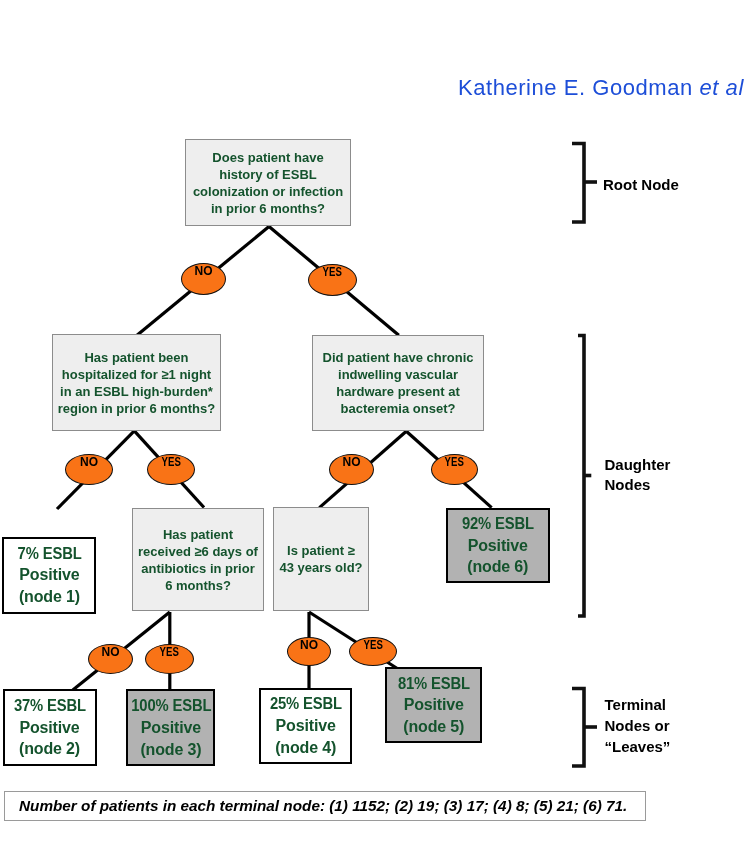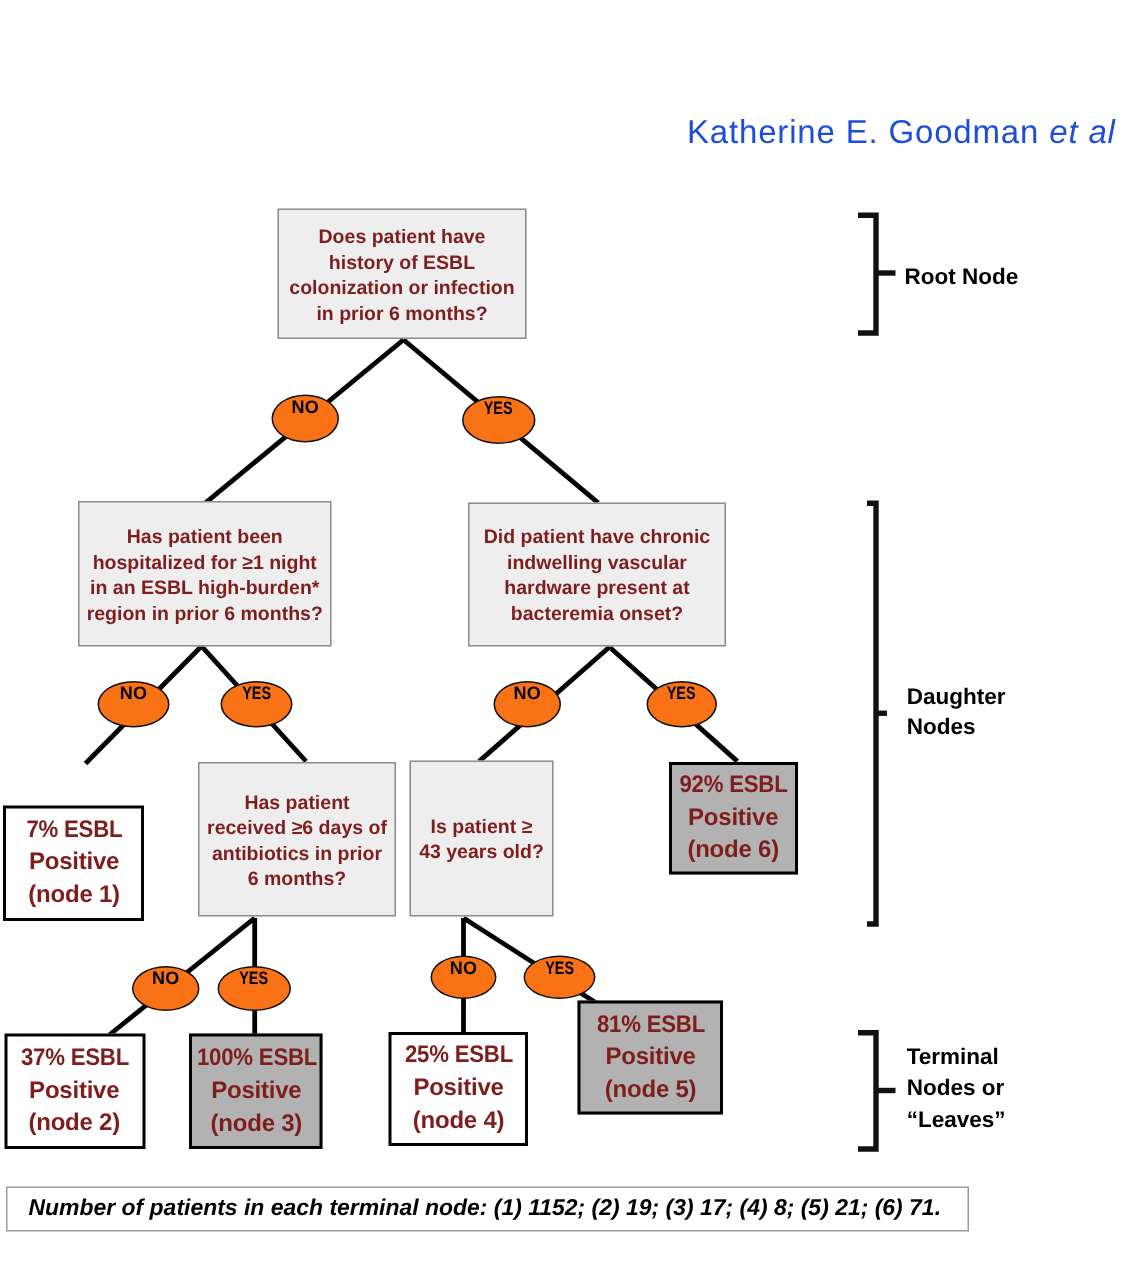--- a/index.html
+++ b/index.html
@@ -1,21 +1,21 @@
 <!DOCTYPE html>
 <html><head>
 <meta charset="utf-8">
 <title>ESBL Decision Tree</title>
 <style>
   html,body{margin:0;padding:0;background:#ffffff;}
   body{width:753px;height:842px;overflow:hidden;font-family:"Liberation Sans",sans-serif;}
   #page{position:relative;width:753px;height:842px;background:#fff;}
   .credit{position:absolute;font-family:Liberation Sans, sans-serif;font-size:22px;color:#1d4ed8;white-space:nowrap;letter-spacing:0.55px;}
   .credit i{font-style:italic;}
-  .node{position:absolute;box-sizing:border-box;display:flex;align-items:center;justify-content:center;text-align:center;font-weight:bold;color:#7f1d1d;}
+  .node{position:absolute;box-sizing:border-box;display:flex;align-items:center;justify-content:center;text-align:center;font-weight:bold;color:#14532d;}
   .qnode{background:#eeeeee;border:1px solid #8c8c8c;font-size:13px;line-height:17px;}
   .leaf{background:#ffffff;border:2.7px solid #000;font-size:16px;line-height:21.8px;text-align:center;justify-content:center;letter-spacing:-0.15px;}
   .leaf > div{display:block;width:100%;text-align:center;}
   .leaf > div > div:first-child > span{display:inline-block;transform:scaleX(0.925);transform-origin:center center;}
   .leaf > div > div{white-space:nowrap;}
   .leaf > div > div:first-child{display:block;}
   .leaf.shaded{background:#b2b2b2;}
   .oval span{display:inline-block;}
   .oval.yes span{transform:scaleX(0.8);}
   .oval{position:absolute;box-sizing:border-box;border:1.5px solid #111;border-radius:50%;background:#f97316;display:flex;align-items:flex-start;justify-content:center;font-weight:bold;font-size:12px;color:#000;letter-spacing:0.1px;}
@@ -122,21 +122,21 @@
       <div>antibiotics in prior</div>
       <div>6 months?</div>
     </div>
   </div>
   <div class="node qnode" style="left:273px;top:507px;width:96px;height:104px;">
     <div>
       <div>Is patient ≥</div>
       <div>43 years old?</div>
     </div>
   </div>
-  <div class="node leaf shaded" style="left:445.8px;top:507.6px;width:86px;height:75.8px;align-items:center;">
+  <div class="node leaf shaded" style="left:445.8px;top:507.6px;width:104px;height:75.8px;align-items:center;">
     <div>
       <div><span>92% ESBL</span></div>
       <div>Positive</div>
       <div>(node 6)</div>
     </div>
   </div>
 
   <div class="oval" style="left:88px;top:644px;width:45px;height:30px;">
       <span>NO</span>
     </div>

